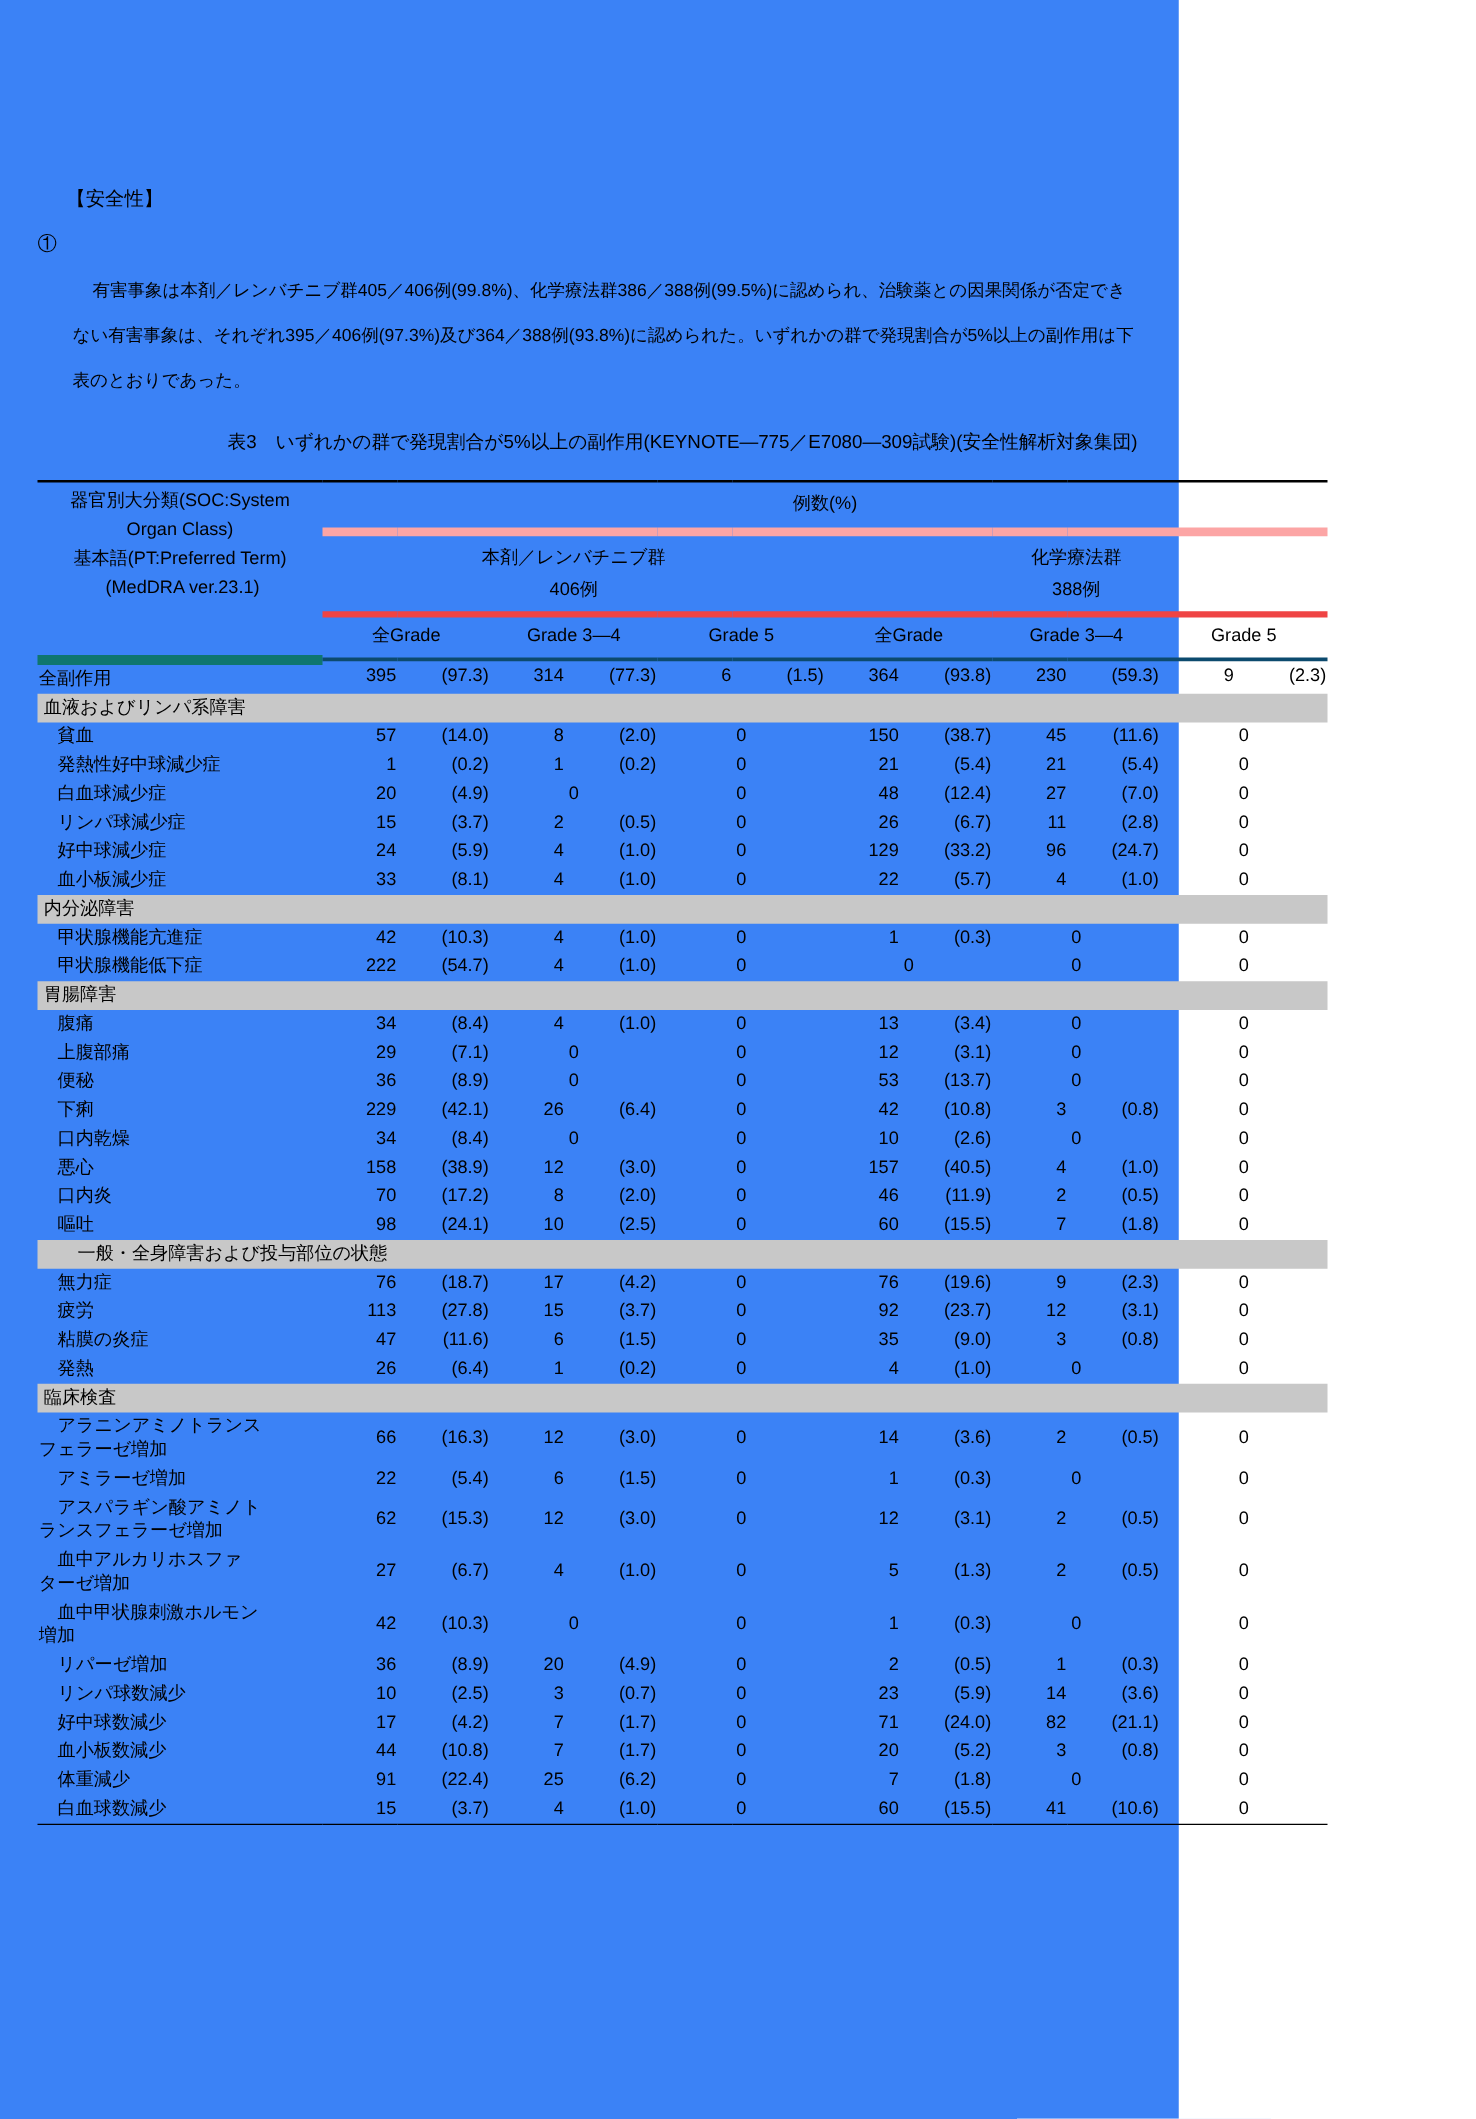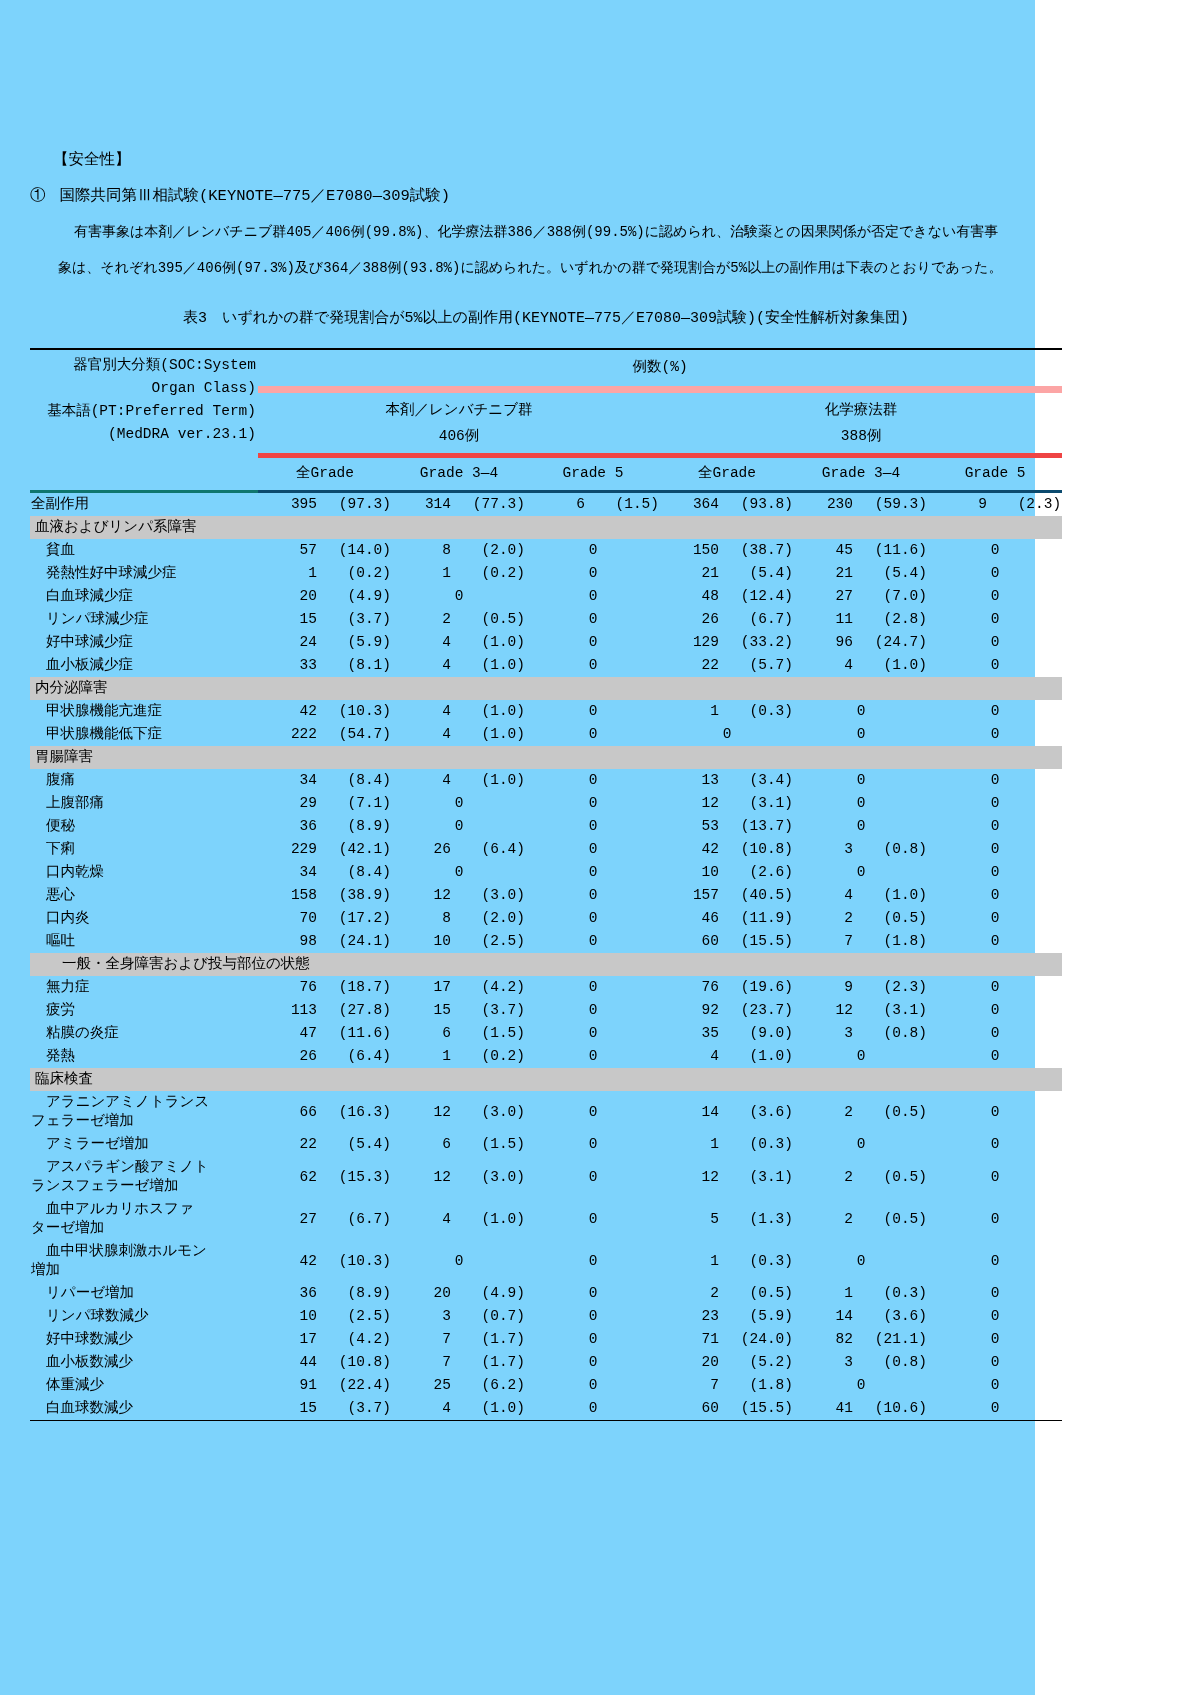--- a/index.html
+++ b/index.html
@@ -1,23 +1,23 @@
 <!DOCTYPE html>
 <html lang="ja"><head>
 <meta charset="utf-8">
 <style>
   html, body { margin: 0; padding: 0; background: #ffffff; }
   .page {
     position: relative;
-    width: 1035px;
+    width: 943px;
     min-height: 1695px;
     box-sizing: border-box;
-    background: #7dd3fc;
+    background: #3b82f6;
     color: #000000;
-    font-family: Liberation Mono, monospace;
+    font-family: Liberation Sans, sans-serif;
     padding: 142px 28px 60px 30px;
   }
   .doc-line { font-size: 15.5px; line-height: 36px; white-space: nowrap; }
   .heading { margin-left: 23px; }
   .trial-line { display: flex; }
   .trial-marker { margin-right: 14px; }
   .para {
     margin: 0 0 0 28px;
     font-size: 14px;
     line-height: 36px;
@@ -36,26 +36,26 @@
     table-layout: fixed;
     width: 1032px;
     border-top: 2px solid #000;
     border-bottom: 1px solid #000;
   }
   .aetable th, .aetable td { font-weight: normal; font-size: 14.5px; }
   col.c-lbl { width: 228px; }
   col.c-num { width: 60px; }
   col.c-pct { width: 74px; }
   th.soc {
-    text-align: right;
+    text-align: center;
     vertical-align: top;
     white-space: pre-wrap;
     line-height: 23px;
     padding: 4px 2px 2px 2px;
-    border-bottom: 3px solid #0f766e;
+    border-bottom: 8px solid #0f766e;
   }
   th.cases { text-align: center; padding: 7px 0 9px 0; line-height: 20px; border-bottom: 7px solid #fca5a5; }
   th.grp { text-align: center; padding: 4px 0; line-height: 26px; border-bottom: 5px solid #ef4444; }
   th.grade { text-align: center; padding: 5px 0 7px 0; line-height: 20px; border-bottom: 3px solid #0c4a6e; }
   .aetable tbody td { line-height: 19px; padding: 2px 1px; vertical-align: middle; }
   td.lbl { text-align: left; white-space: pre-wrap; padding-left: 4px; }
   tr.data-row td.lbl { text-indent: 15px; }
   tr.total-row td.lbl { text-indent: 0; }
   td.num { text-align: right; }
   td.pct { text-align: right; padding-right: 14px; }
@@ -64,21 +64,20 @@
 </style>
 </head>
 <body>
 
 <div class="page">
 
   <div class="doc-line heading">【安全性】</div>
 
   <div class="doc-line trial-line">
     <span class="trial-marker">①</span>
-    <span>国際共同第Ⅲ相試験(KEYNOTE—775／E7080—309試験)</span>
   </div>
 
   <p class="para">有害事象は本剤／レンバチニブ群405／406例(99.8%)、化学療法群386／388例(99.5%)に認められ、治験薬との因果関係が否定できない有害事象は、それぞれ395／406例(97.3%)及び364／388例(93.8%)に認められた。いずれかの群で発現割合が5%以上の副作用は下表のとおりであった。</p>
 
   <div class="caption">表3　いずれかの群で発現割合が5%以上の副作用(KEYNOTE—775／E7080—309試験)(安全性解析対象集団)</div>
 
   <table class="aetable">
     <colgroup>
       <col class="c-lbl">
       <col class="c-num">

